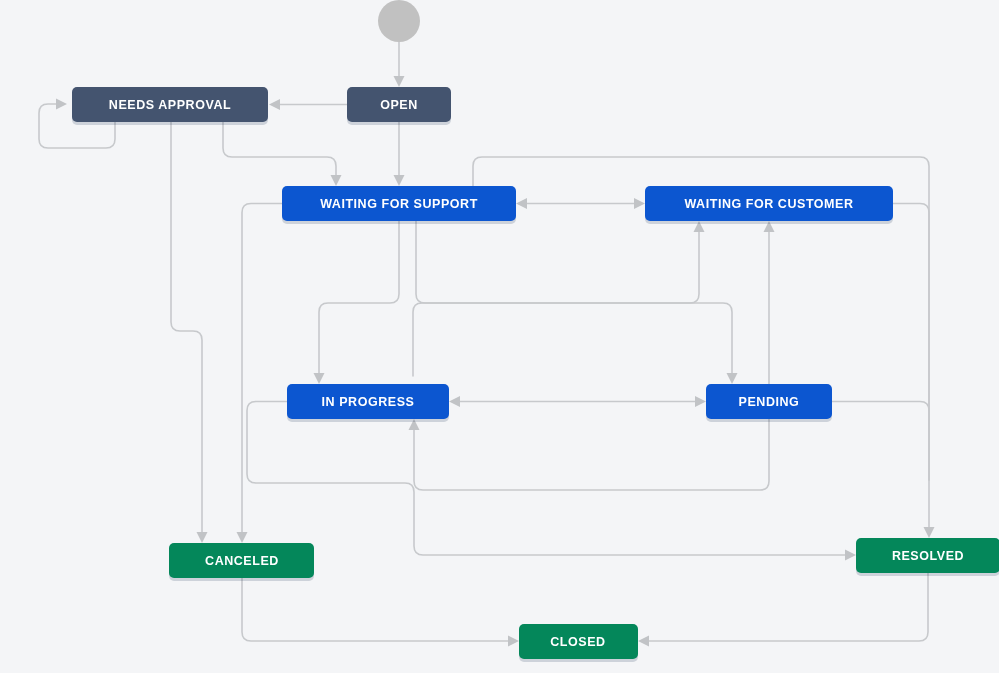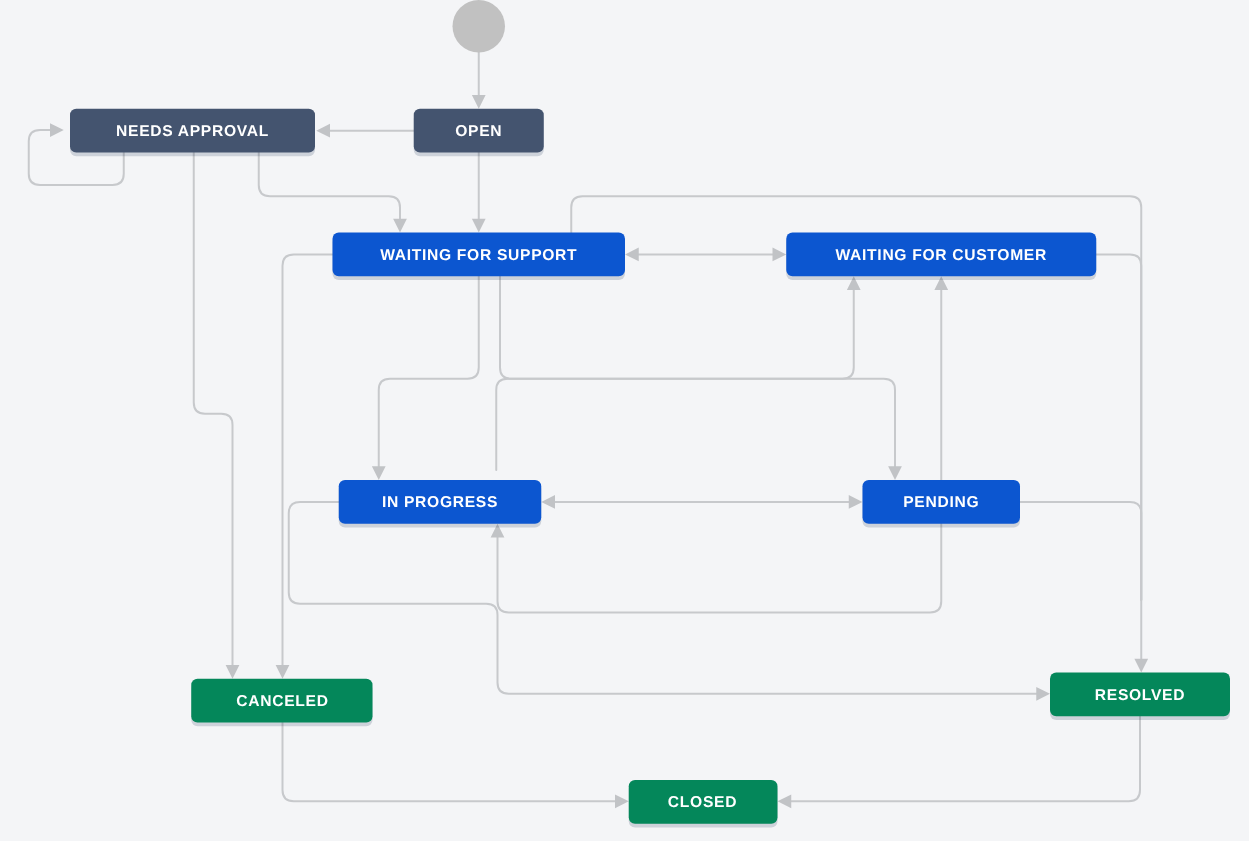--- a/index.html
+++ b/index.html
@@ -12,20 +12,21 @@
     font-family: "Liberation Sans", sans-serif;
     width: 999px;
     height: 673px;
     overflow: hidden;
   }
   #canvas-wrap {
     position: relative;
     width: 974px;
     height: 673px;
     background: #f4f5f7;
+    margin-left: 16px;
   }
   svg#diagram {
     display: block;
     width: 999px;
     height: 673px;
   }
   .edge {
     fill: none;
     stroke: #c7c9cc;
     stroke-width: 1.6;

